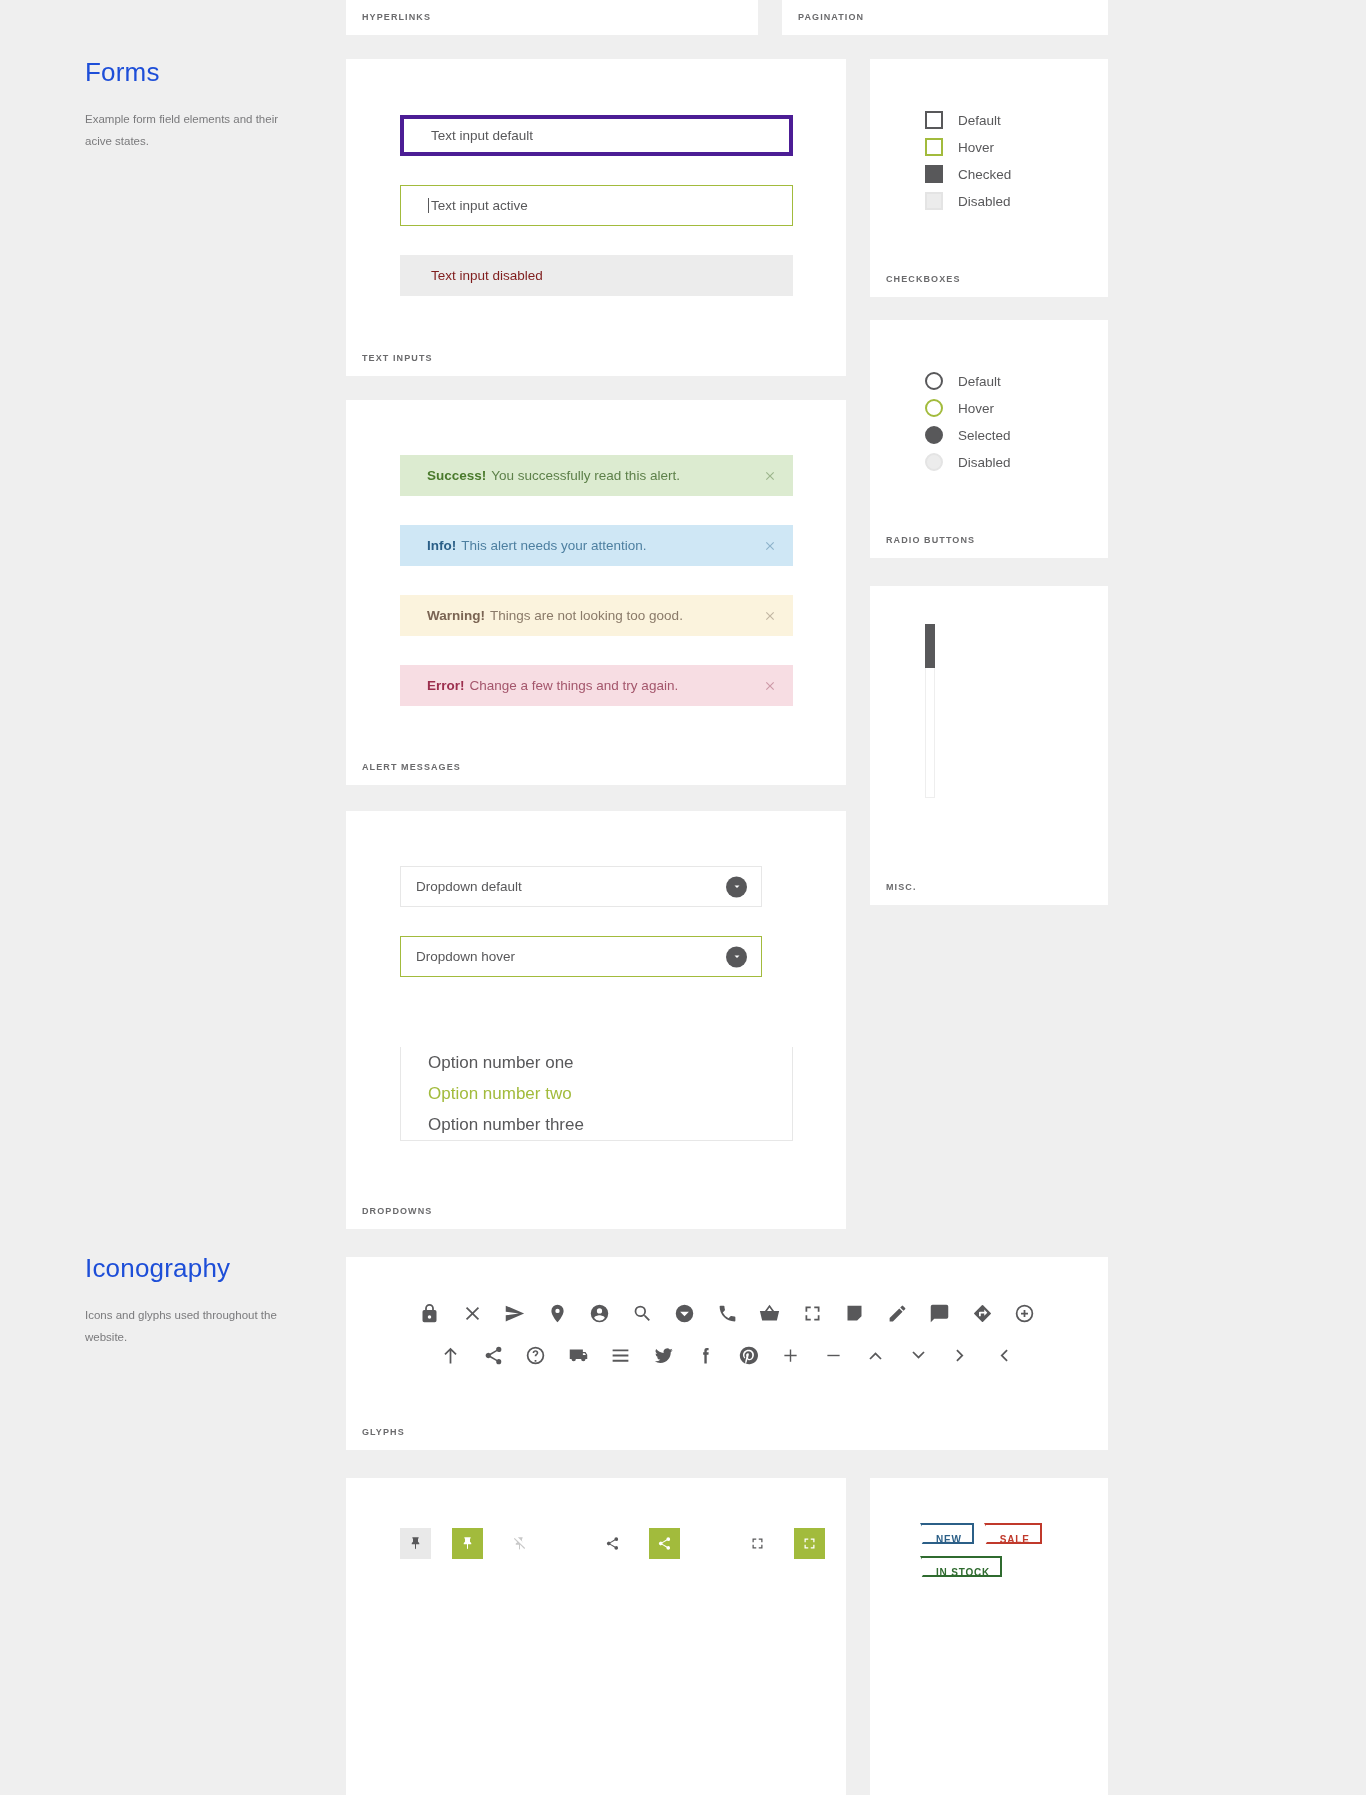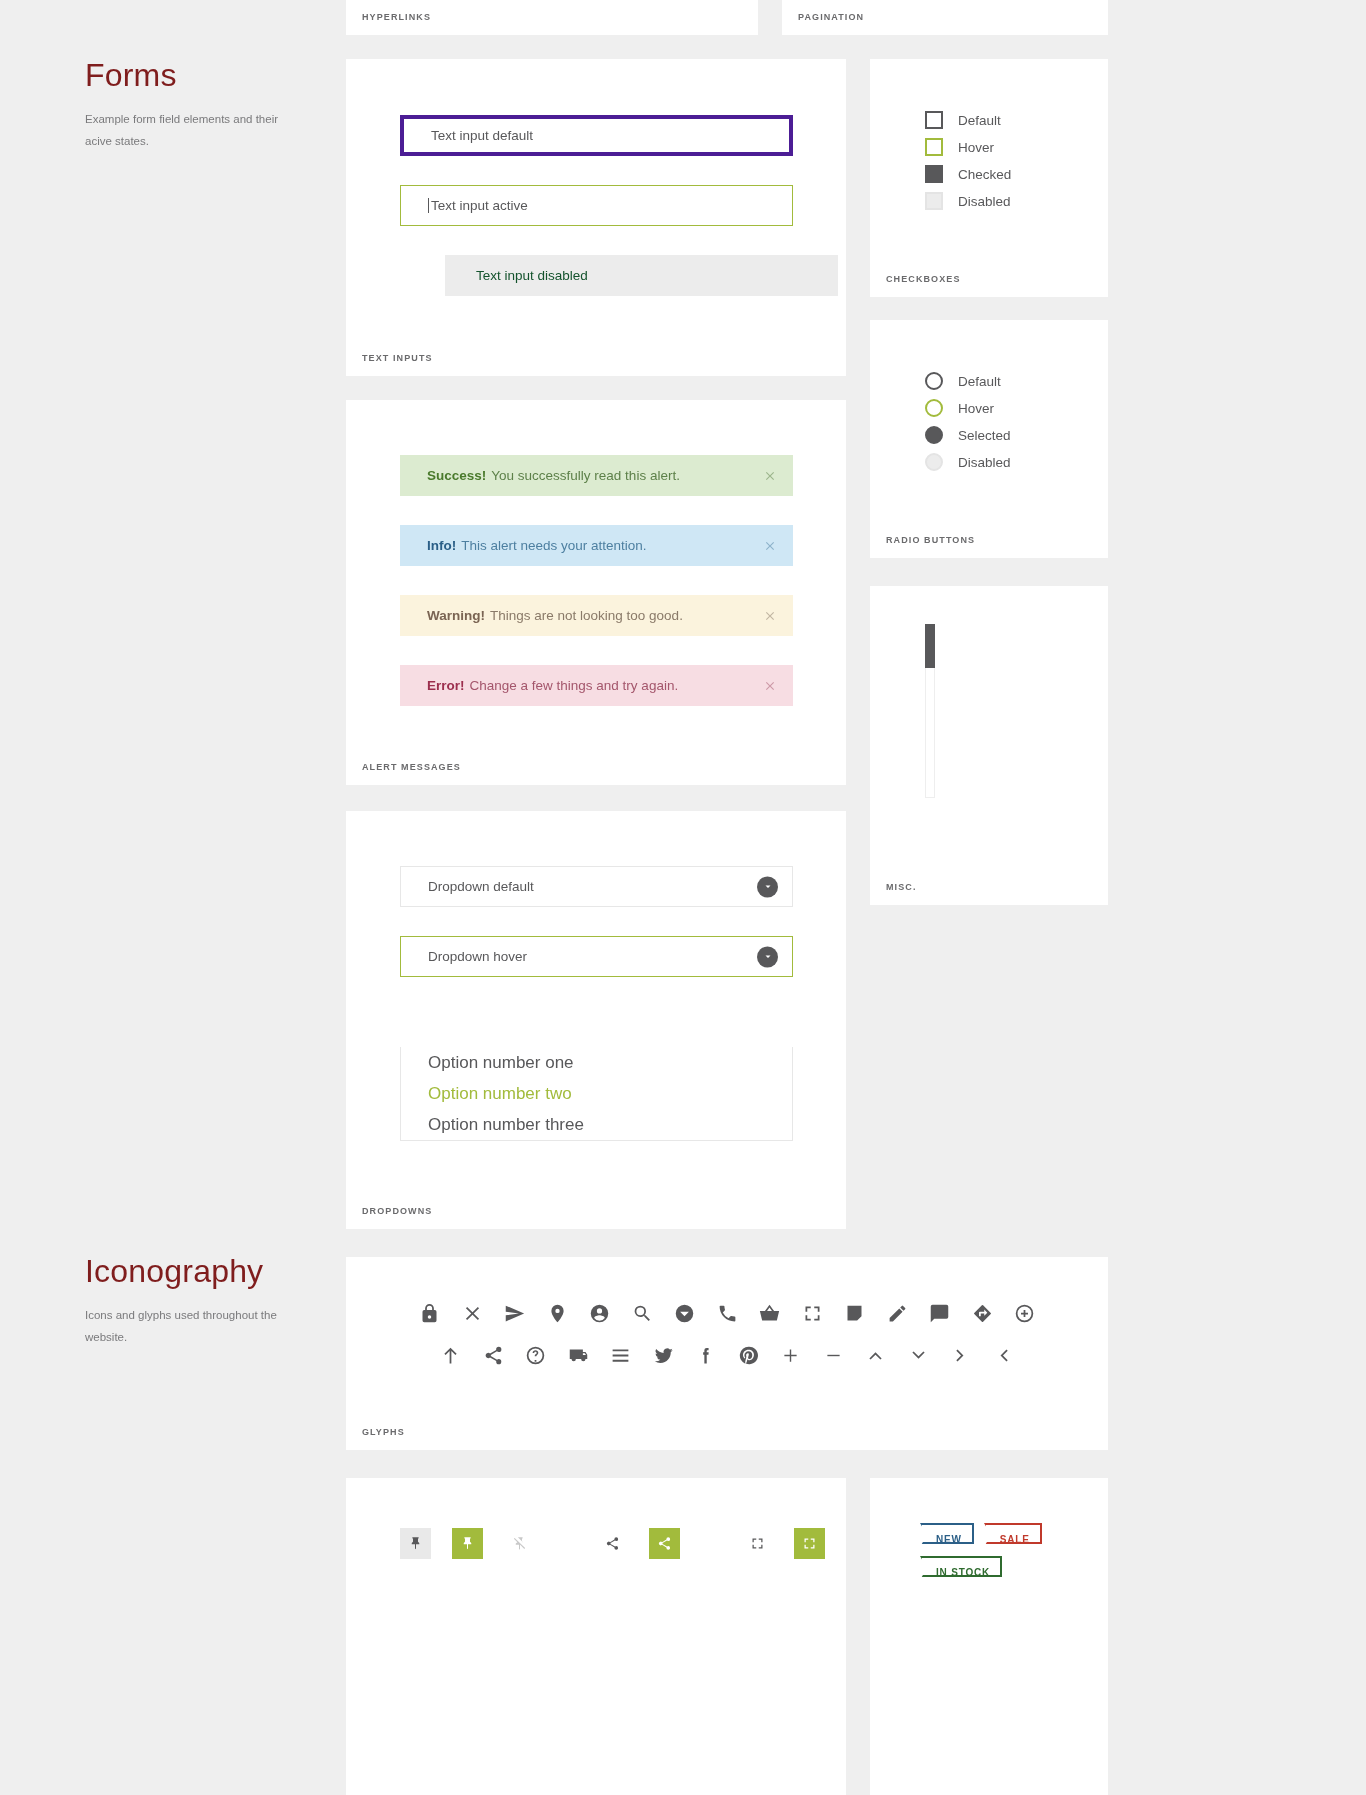--- a/index.html
+++ b/index.html
@@ -16,42 +16,42 @@
   .card-label {
     position: absolute; bottom: 13px; left: 16px;
     font-size: 9px; font-weight: bold; letter-spacing: 1.1px;
     color: #6a6a6c; text-transform: uppercase;
     font-family: "Liberation Sans", sans-serif;
   }
 
   
   .sec-title {
     position: absolute; left: 85px;
-    font-size: 32px; font-weight: normal; color: #7f1d1d;
+    font-size: 26px; font-weight: normal; color: #1d4ed8;
     letter-spacing: .2px;
   }
   .sec-desc {
     position: absolute; left: 85px; width: 215px;
     font-size: 11.5px; line-height: 22px; color: #7a7a7c;
   }
 
   
   #stub-hyperlinks { left: 346px; top: -60px; width: 412px; height: 95px; }
   #stub-pagination { left: 782px; top: -60px; width: 326px; height: 95px; }
 
   
   #card-textinputs { left: 346px; top: 59px; width: 500px; height: 317px; }
   .fld {
     position: absolute; left: 54px; width: 393px; height: 41px;
     background: #fff; border: 4px solid #4c1d95;
     display: flex; align-items: center; padding-left: 27px;
     font-size: 13.5px; color: #58585a;
   }
   .fld.active { border: 1px solid #a2bb3c; text-align: center; }
-  .fld.disabled { background: #ececec; border-color: #ececec; color: #14532d; margin-left: 45px; }
+  .fld.disabled { background: #ececec; border-color: #ececec; color: #7f1d1d; }
   .caret { display:inline-block; width:1px; height:15px; background:#58585a; margin-right:2px; }
 
   
   #card-checkboxes { left: 870px; top: 59px; width: 238px; height: 238px; }
   #card-radios { left: 870px; top: 320px; width: 238px; height: 238px; }
   #card-misc   { left: 870px; top: 586px; width: 238px; height: 319px; }
   .optrow { display: flex; align-items: center; margin-bottom: 9px; }
   .optrow .lbl { font-size: 13.5px; color: #58585a; margin-left: 15px; }
   .opts { position: absolute; left: 55px; top: 52px; }
 
@@ -86,23 +86,23 @@
   .alert.info    { background: #cfe7f5; color: #4d7fa0; }
   .alert.info b  { color: #2b5f87; }
   .alert.warning { background: #fbf3dd; color: #8a7a69; }
   .alert.warning b { color: #7a6453; }
   .alert.error   { background: #f7dde3; color: #a4566c; }
   .alert.error b { color: #9c2f4e; }
 
   
   #card-dropdowns { left: 346px; top: 811px; width: 500px; height: 418px; }
   .dd {
-    position: absolute; left: 54px; width: 393px; height: 41px;
+    position: absolute; left: 54px; width: 362px; height: 41px;
     background: #fff; border: 1px solid #e7e7e7;
-    display: flex; align-items: center; padding-left: 27px;
+    display: flex; align-items: center; padding-left: 15px;
     font-size: 13.5px; color: #58585a;
   }
   .dd.hover { border-color: #a2bb3c; }
   .dd .chev {
     position: absolute; right: 14px; top: 50%; transform: translateY(-50%);
     width: 21px; height: 21px; border-radius: 50%; background: #58585a;
     display: flex; align-items: center; justify-content: center;
   }
   .ddlist {
     position: absolute; left: 54px; width: 393px;

